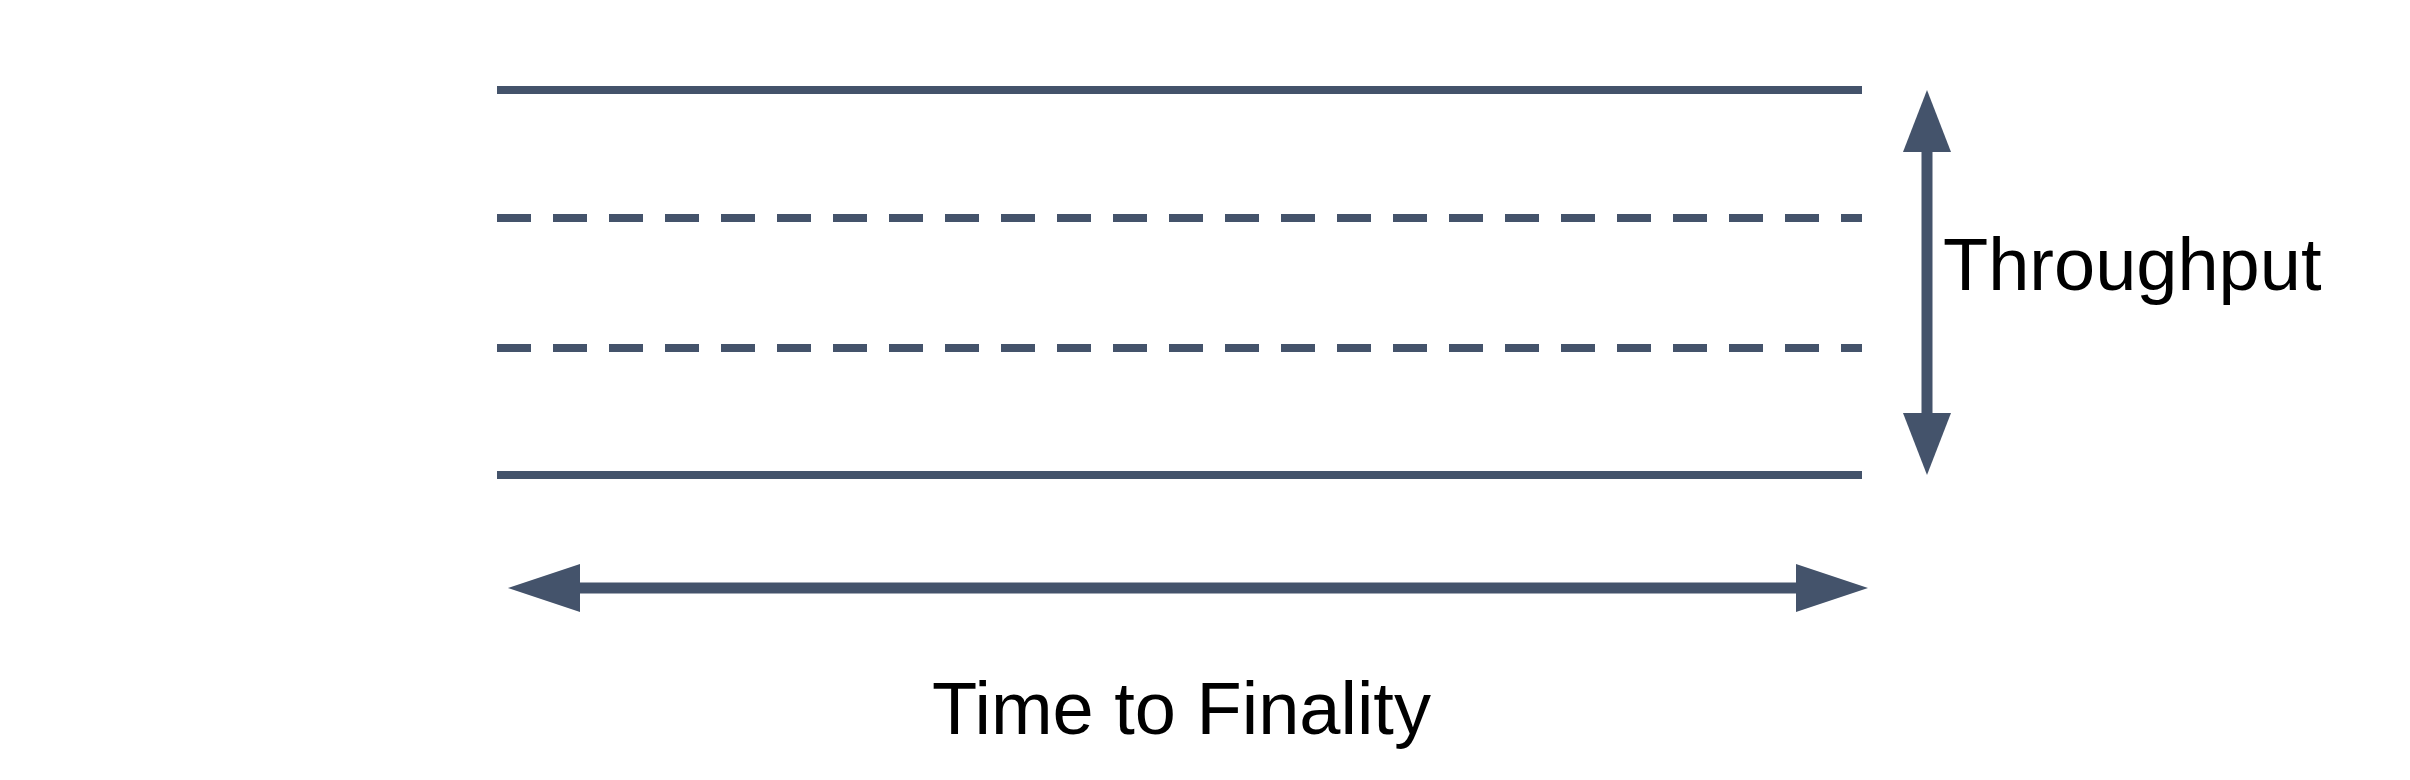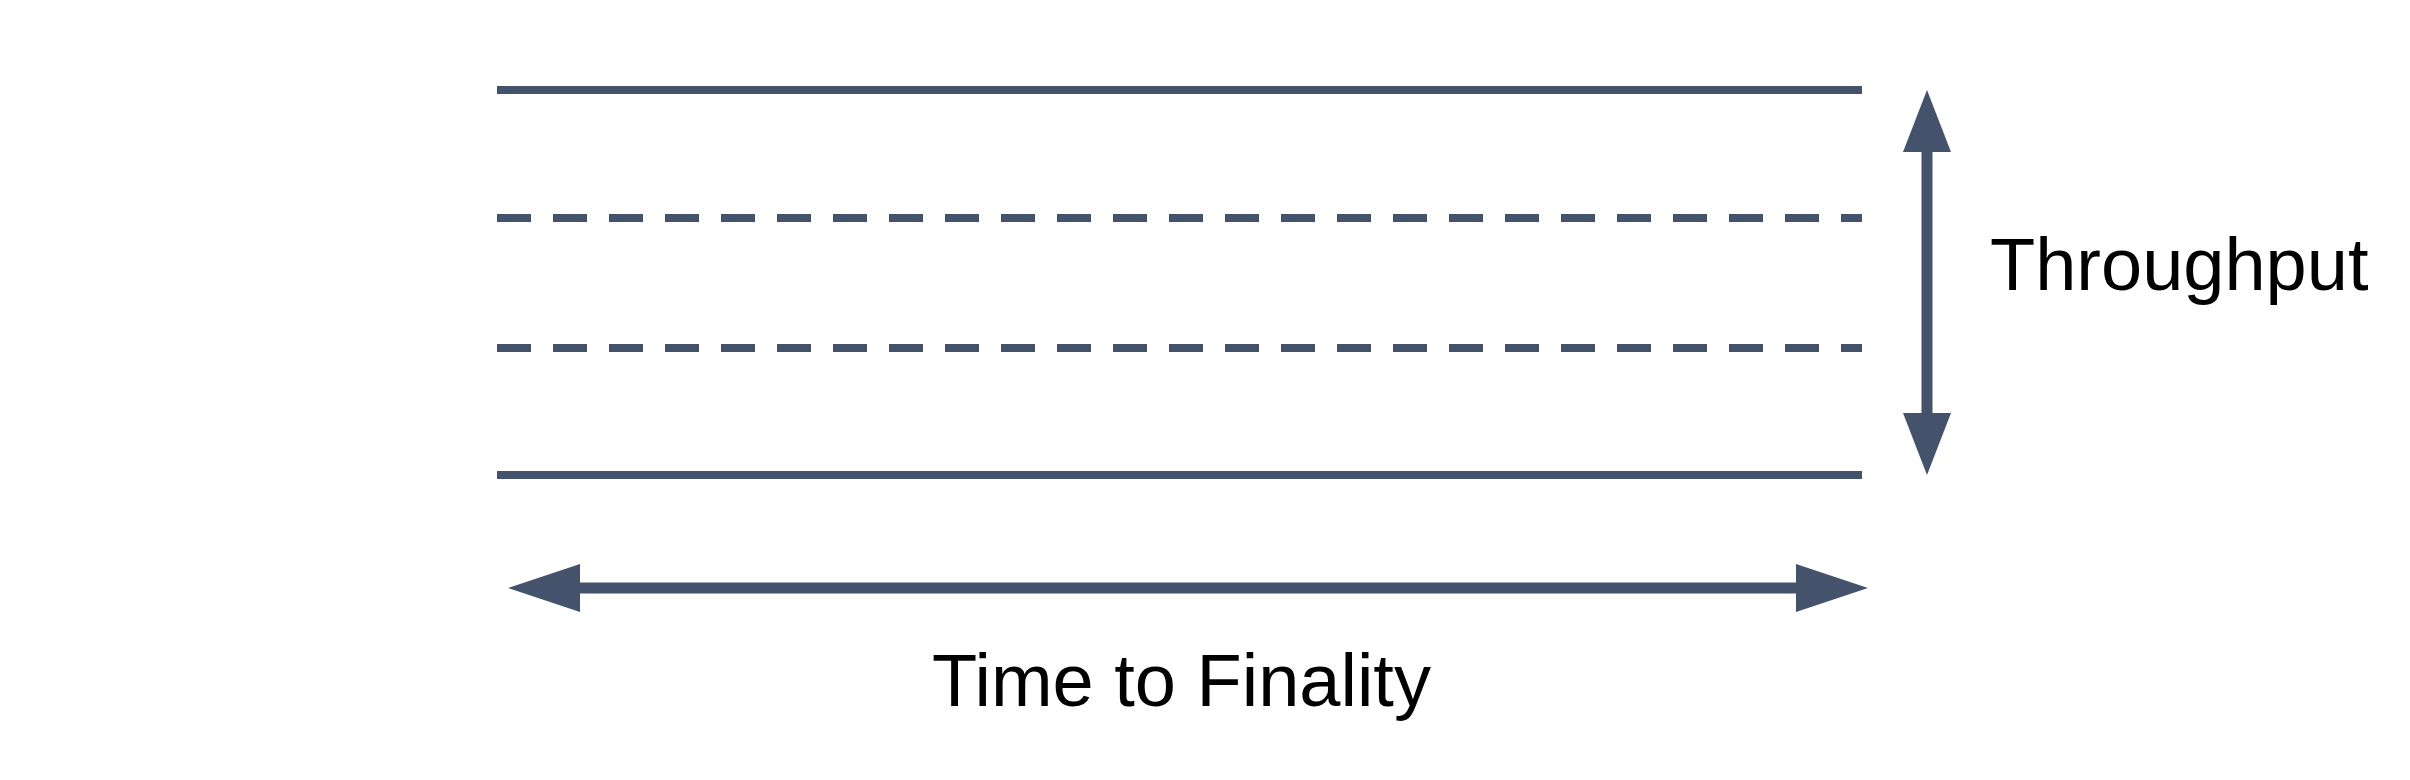--- a/index.html
+++ b/index.html
@@ -27,27 +27,27 @@
   }
   .label {
     position: absolute;
     color: #000000;
     font-family: "Liberation Sans", sans-serif;
     font-weight: 400;
     white-space: nowrap;
     line-height: 1;
   }
   #throughput-label {
-    left: 1990px;
+    left: 1943px;
     top: 228px;
     font-size: 74px;
   }
   #time-to-finality-label {
     left: 932px;
-    top: 644px;
+    top: 672px;
     font-size: 74px;
   }
 </style>
 </head>
 <body>
 
 <div id="stage" style="background: rgb(255, 255, 255);">
 
   <svg id="diagram-svg" viewBox="0 0 2410 780" xmlns="http://www.w3.org/2000/svg">
 

